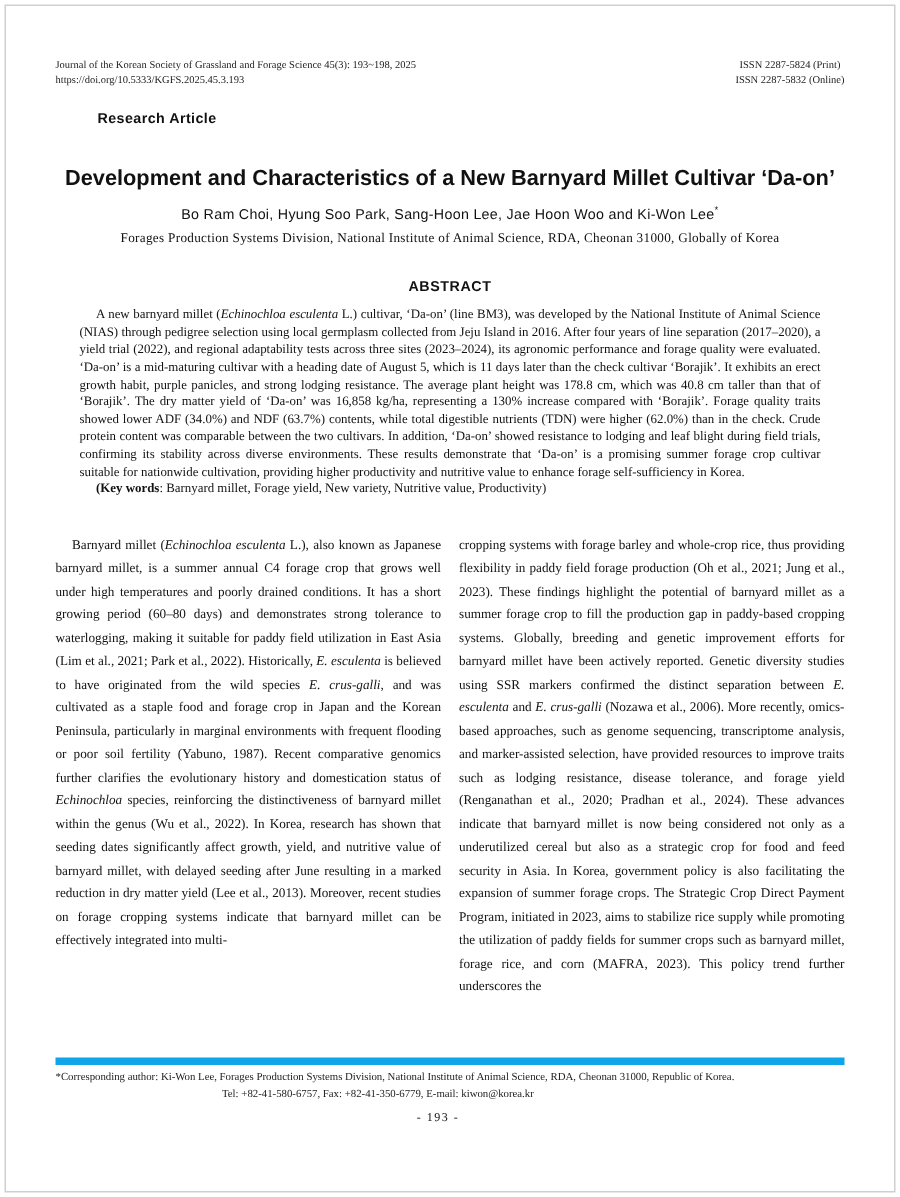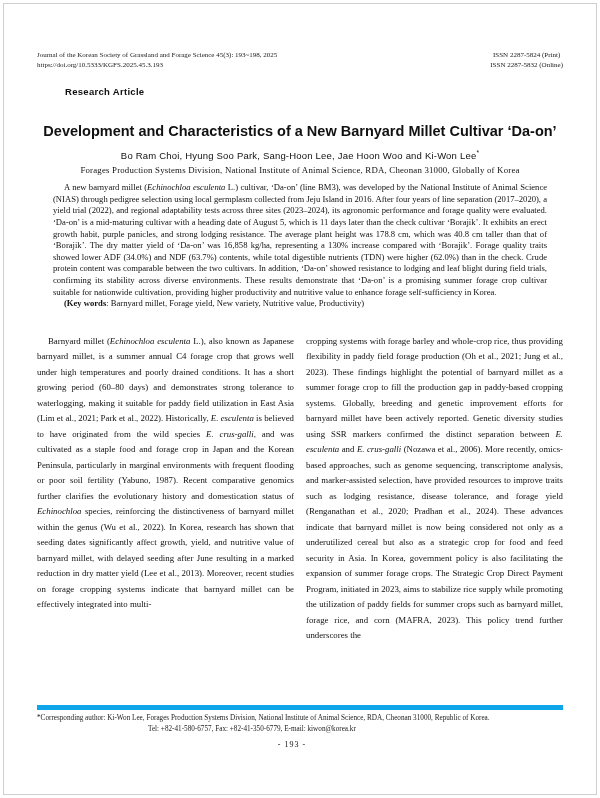--- a/index.html
+++ b/index.html
@@ -6,21 +6,21 @@
   body{
     width:600px;height:798px;background:#ffffff;color:#111;
     font-family:"Liberation Serif","DejaVu Serif",serif;
     position:relative;overflow:hidden;
   }
   .frame{
     position:absolute;left:3px;top:3px;right:3px;bottom:3px;
     border:1px solid #cfcfcf;pointer-events:none;
   }
   .content{
-    position:absolute;left:37px;right:37px;top:12px;
+    position:absolute;left:37px;right:37px;top:0;
   }
   
   .hdr{display:flex;justify-content:space-between;margin-top:38px;
        font-size:7px;line-height:10px;color:#222;}
   .hdr .left{text-align:left;}
   .hdr .right{text-align:center;}
   .article-type{
     margin-top:16px;font-family:"Liberation Sans","DejaVu Sans",sans-serif;
     font-weight:bold;font-size:9.5px;letter-spacing:.3px;padding-left:28px;
   }
@@ -96,20 +96,21 @@
   </div>
 
   <div class="article-type">Research Article</div>
 
   <div class="title">Development and Characteristics of a New Barnyard Millet Cultivar ‘Da-on’</div>
 
   <div class="authors"><span>Bo Ram Choi, Hyung Soo Park, Sang-Hoon Lee, Jae Hoon Woo and Ki-Won Lee</span><sup>*</sup></div>
 
   <div class="affil">Forages Production Systems Division, National Institute of Animal Science, RDA, Cheonan 31000, Globally of Korea</div>
 
+  <div class="abs-head">ABSTRACT</div>
 
   <p class="abs-body"><span>A new barnyard millet (</span><span class="it">Echinochloa esculenta</span><span> L.) cultivar, ‘Da-on’ (line BM3), was developed by the National Institute of Animal Science (NIAS) through pedigree selection using local germplasm collected from Jeju Island in 2016. After four years of line separation (2017–2020), a yield trial (2022), and regional adaptability tests across three sites (2023–2024), its agronomic performance and forage quality were evaluated. ‘Da-on’ is a mid-maturing cultivar with a heading date of August 5, which is 11 days later than the check cultivar ‘Borajik’. It exhibits an erect growth habit, purple panicles, and strong lodging resistance. The average plant height was 178.8 cm, which was 40.8 cm taller than that of ‘Borajik’. The dry matter yield of ‘Da-on’ was 16,858 kg/ha, representing a 130% increase compared with ‘Borajik’. Forage quality traits showed lower ADF (34.0%) and NDF (63.7%) contents, while total digestible nutrients (TDN) were higher (62.0%) than in the check. Crude protein content was comparable between the two cultivars. In addition, ‘Da-on’ showed resistance to lodging and leaf blight during field trials, confirming its stability across diverse environments. These results demonstrate that ‘Da-on’ is a promising summer forage crop cultivar suitable for nationwide cultivation, providing higher productivity and nutritive value to enhance forage self-sufficiency in Korea.</span></p>
 
   <p class="abs-keywords"><span class="b">(Key words</span><span>: Barnyard millet, Forage yield, New variety, Nutritive value, Productivity)</span></p>
 
   <div class="cols">
     <div class="col">
       <p class="body-p indent"><span>Barnyard millet (</span><span class="it">Echinochloa esculenta</span><span> L.), also known as Japanese barnyard millet, is a summer annual C4 forage crop that grows well under high temperatures and poorly drained conditions. It has a short growing period (60–80 days) and demonstrates strong tolerance to waterlogging, making it suitable for paddy field utilization in East Asia (Lim et al., 2021; Park et al., 2022). Historically, </span><span class="it">E. esculenta</span><span> is believed to have originated from the wild species </span><span class="it">E. crus-galli</span><span>, and was cultivated as a staple food and forage crop in Japan and the Korean Peninsula, particularly in marginal environments with frequent flooding or poor soil fertility (Yabuno, 1987). Recent comparative genomics further clarifies the evolutionary history and domestication status of </span><span class="it">Echinochloa</span><span> species, reinforcing the distinctiveness of barnyard millet within the genus (Wu et al., 2022). In Korea, research has shown that seeding dates significantly affect growth, yield, and nutritive value of barnyard millet, with delayed seeding after June resulting in a marked reduction in dry matter yield (Lee et al., 2013). Moreover, recent studies on forage cropping systems indicate that barnyard millet can be effectively integrated into multi-</span></p>
     </div>
     <div class="col">

